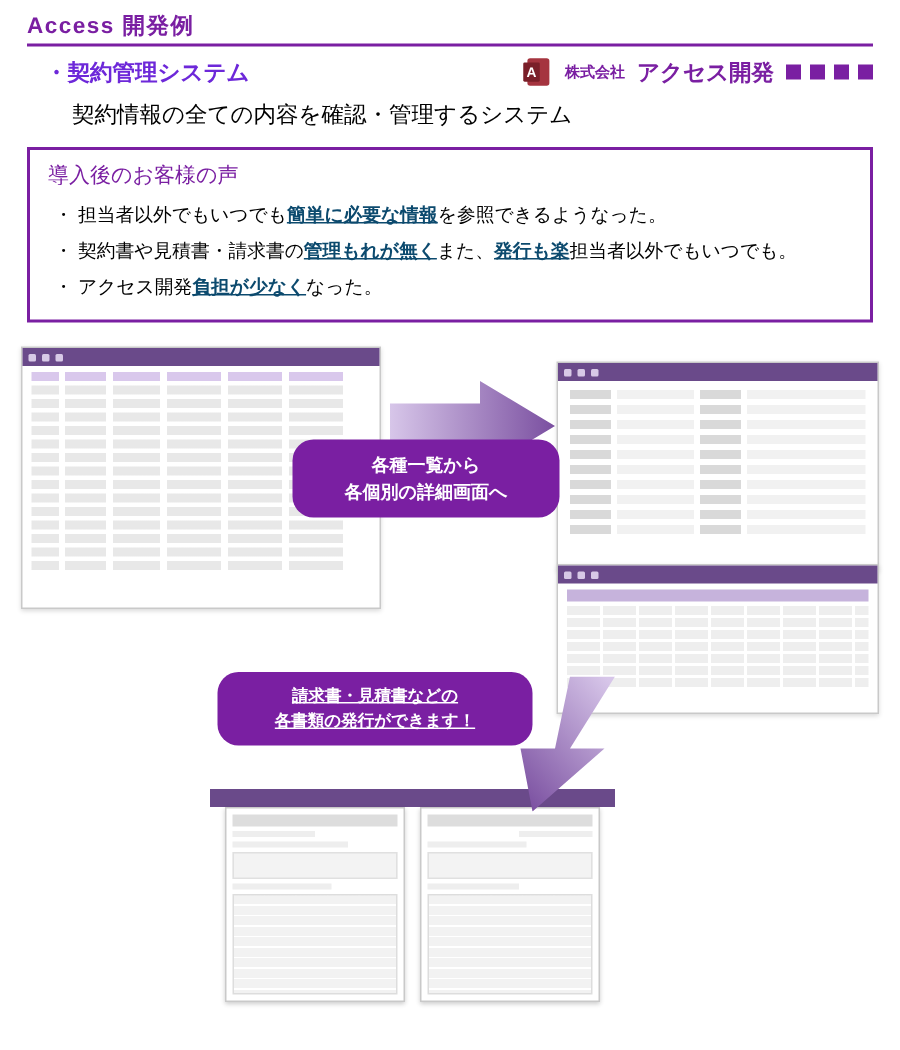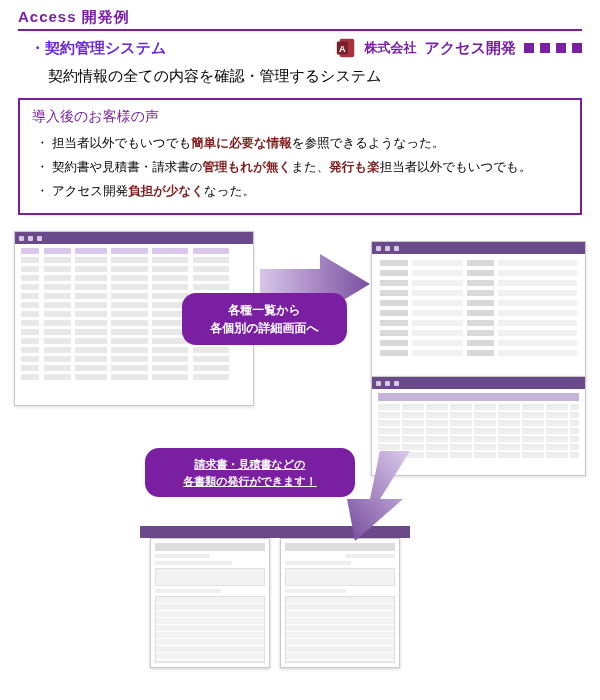--- a/index.html
+++ b/index.html
@@ -79,21 +79,21 @@
     font-weight: 400;
   }
   .testimonial ul {
     margin: 0;
     padding-left: 4px;
     list-style: none;
     font-size: 12.5px;
     line-height: 1.9;
   }
   .testimonial li::before { content: "・"; }
-  .em { color: #7f1d1d; font-weight: 700; }
+  .em { color: #0c4a6e; font-weight: 700; text-decoration: underline; }
   
   .flow { position: relative; margin: 16px 10px 0 10px; height: 440px; }
   .win {
     position: absolute;
     border: 1px solid #c9c9c9;
     background: #fff;
     box-shadow: 0 1px 3px rgba(0,0,0,0.15);
   }
   .win .chrome {
     display: flex;
@@ -191,21 +191,21 @@
 <div class="subtitle-row">
   <span class="subtitle">・契約管理システム</span>
   <div class="brand">
     <span class="access-icon">
       <svg viewBox="0 0 24 24">
         <rect x="5" y="2" width="16" height="20" rx="2" fill="#a5343f"></rect>
         <rect x="2" y="5" width="12" height="14" rx="1" fill="#7a1f29"></rect>
         <text x="8" y="16" text-anchor="middle" font-size="10" fill="#fff" font-family="Arial" font-weight="700">A</text>
       </svg>
     </span>
-    <span style="font-size:13px;">株式会社</span>
+    <span style="font-size:10px;">株式会社</span>
     <span>アクセス開発</span>
     <span class="squares">
       <span></span>
         <span></span>
         <span></span>
         <span></span>
     </span>
   </div>
 </div>
 
@@ -290,21 +290,21 @@
           <div class="gr"></div>
           <div class="gr"></div>
         <div class="gr"></div>
           <div class="gr"></div>
           <div class="gr"></div>
         <div class="gr"></div>
       </div>
     </div>
   </div>
 
-  <div class="bubble" style="left:172px; top:62px; width:165px;">
+  <div class="bubble" style="left:185px; top:62px; width:178px;">
     <span>各種一覧から</span><br>
     <span>各個別の詳細画面へ</span>
   </div>
 
   <div class="arrow" style="left:250px; top:18px;">
     <svg width="110" height="70" viewBox="0 0 110 70">
       <defs>
         <linearGradient id="gradR" x1="0" y1="0" x2="1" y2="0">
           <stop offset="0%" stop-color="#d7c6e9"></stop>
           <stop offset="100%" stop-color="#7a4fa0"></stop>

